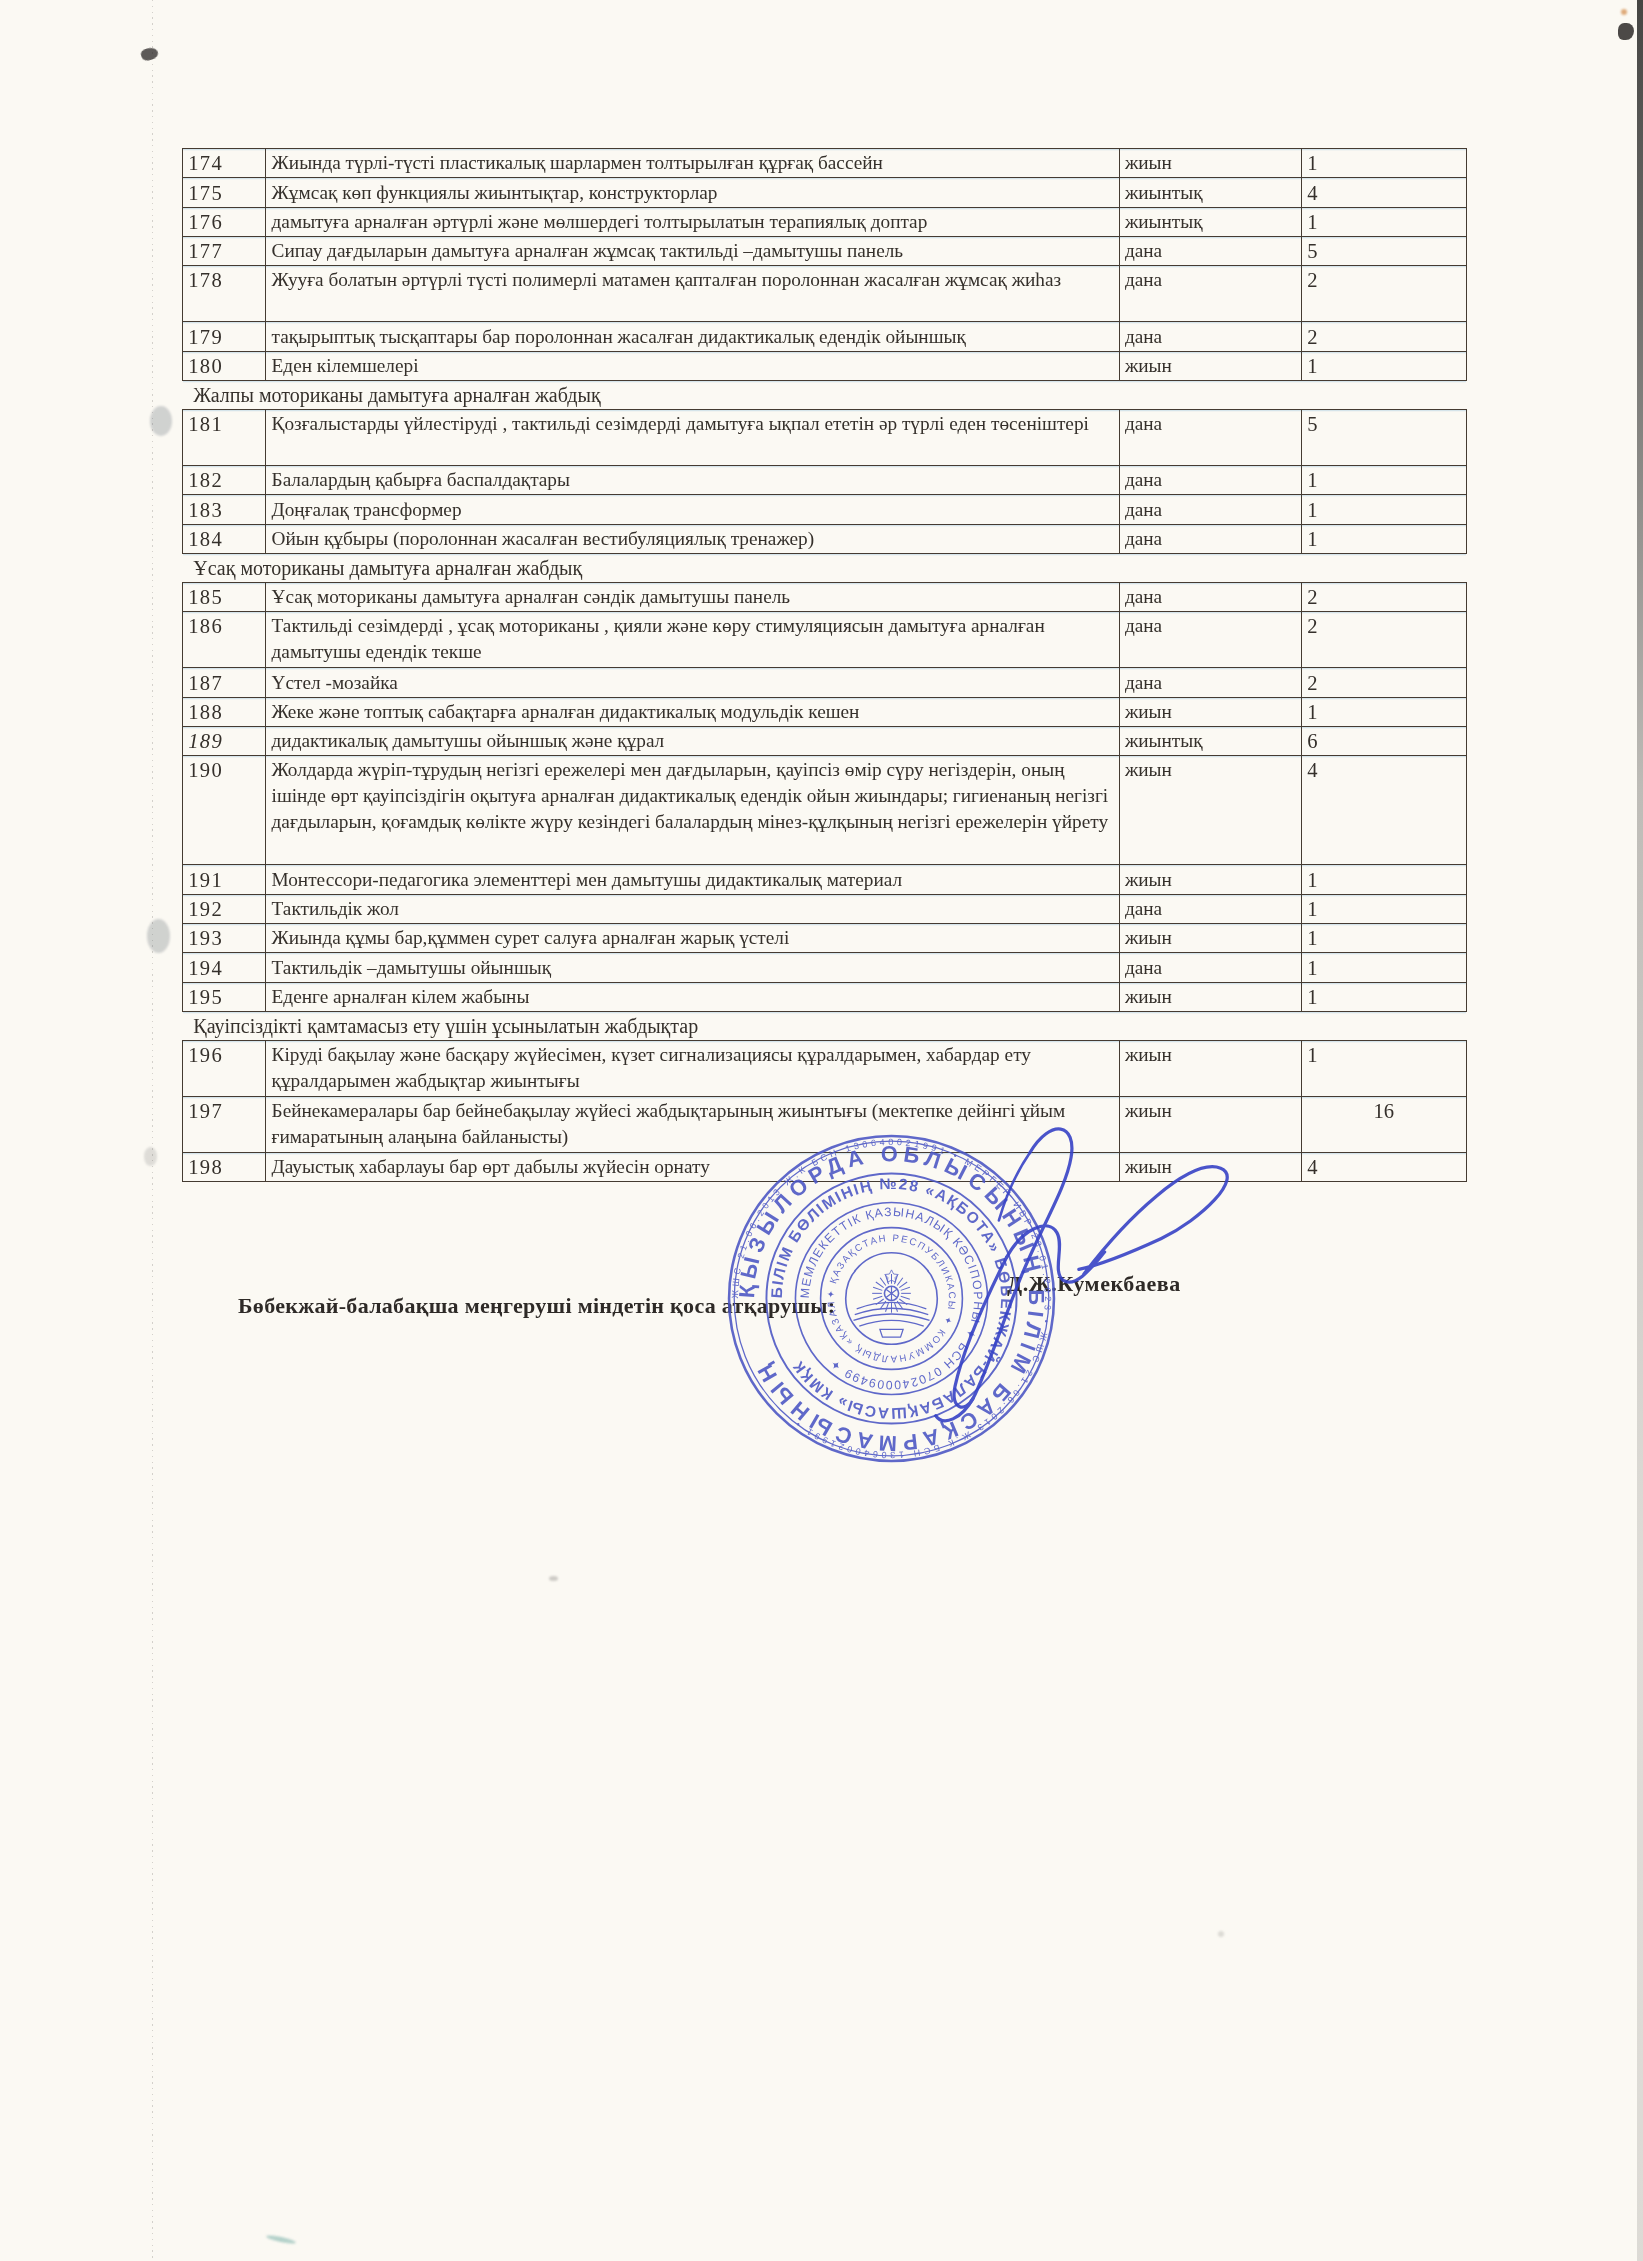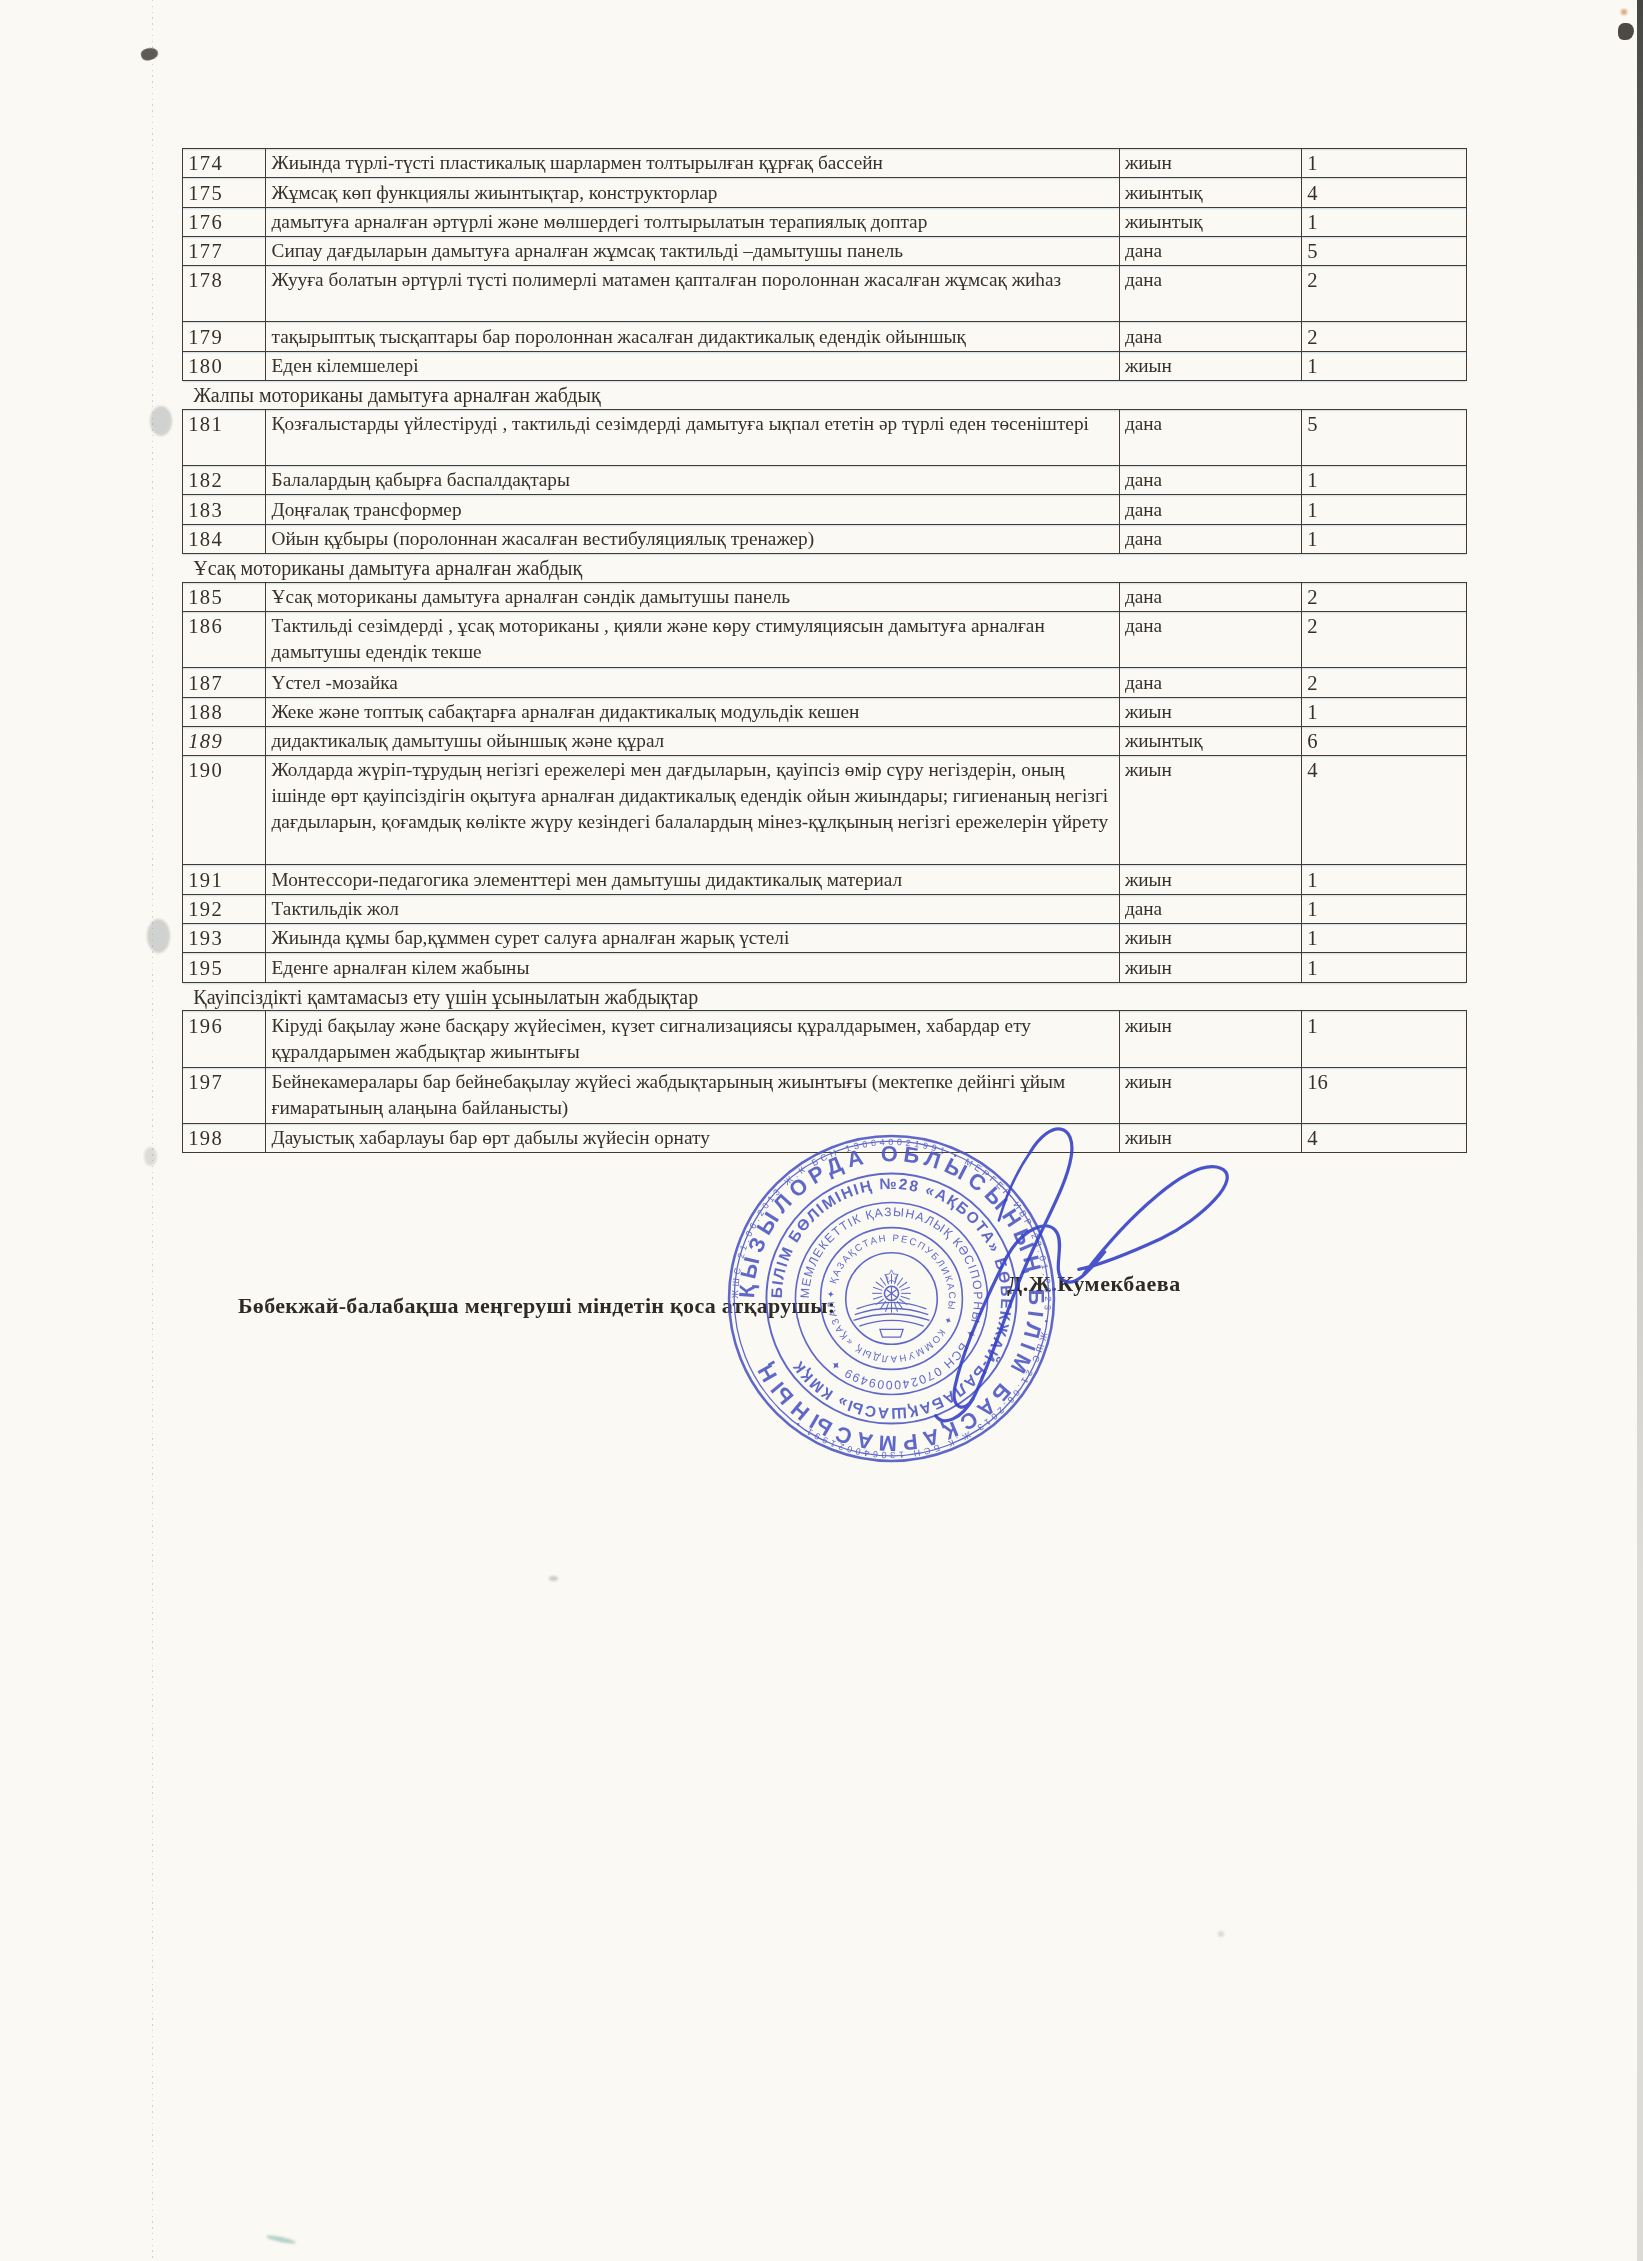--- a/index.html
+++ b/index.html
@@ -207,39 +207,45 @@
           <td class="c-unit" style="height: 27px;">дана</td>
           <td class="c-qty" style="height: 27px;">1</td>
         </tr>
         <tr>
           <td class="c-no" style="height: 27px;">193</td>
           <td class="c-desc" style="height: 27px;">Жиында құмы бар,құммен сурет салуға арналған жарық үстелі</td>
           <td class="c-unit" style="height: 27px;">жиын</td>
           <td class="c-qty" style="height: 27px;">1</td>
         </tr>
         <tr>
+          <td class="c-no" style="height: 27px;">194</td>
+          <td class="c-desc" style="height: 27px;">Тактильдік –дамытушы ойыншық</td>
+          <td class="c-unit" style="height: 27px;">дана</td>
+          <td class="c-qty" style="height: 27px;">1</td>
+        </tr>
+        <tr>
           <td class="c-no" style="height: 27px;">195</td>
           <td class="c-desc" style="height: 27px;">Еденге арналған кілем жабыны</td>
           <td class="c-unit" style="height: 27px;">жиын</td>
           <td class="c-qty" style="height: 27px;">1</td>
         </tr>
         <tr class="section-row">
           <td colspan="4" style="height: 26.4px;">Қауіпсіздікті қамтамасыз ету үшін ұсынылатын жабдықтар</td>
         </tr>
         <tr>
           <td class="c-no" style="height: 54px;">196</td>
           <td class="c-desc" style="height: 54px;">Кіруді бақылау және басқару жүйесімен, күзет сигнализациясы құралдарымен, хабардар ету құралдарымен жабдықтар жиынтығы</td>
           <td class="c-unit" style="height: 54px;">жиын</td>
           <td class="c-qty" style="height: 54px;">1</td>
         </tr>
         <tr>
           <td class="c-no" style="height: 54px;">197</td>
           <td class="c-desc" style="height: 54px;">Бейнекамералары бар бейнебақылау жүйесі жабдықтарының жиынтығы (мектепке дейінгі ұйым ғимаратының алаңына байланысты)</td>
           <td class="c-unit" style="height: 54px;">жиын</td>
-          <td class="c-qty" style="height: 54px;">16</td>
+          <td class="c-qty" style="height: 54px; text-align: center;">16</td>
         </tr>
         <tr>
           <td class="c-no" style="height: 27px;">198</td>
           <td class="c-desc" style="height: 27px;">Дауыстық хабарлауы бар өрт дабылы жүйесін орнату</td>
           <td class="c-unit" style="height: 27px;">жиын</td>
           <td class="c-qty" style="height: 27px;">4</td>
         </tr>
       </tbody>
   </table>
 

